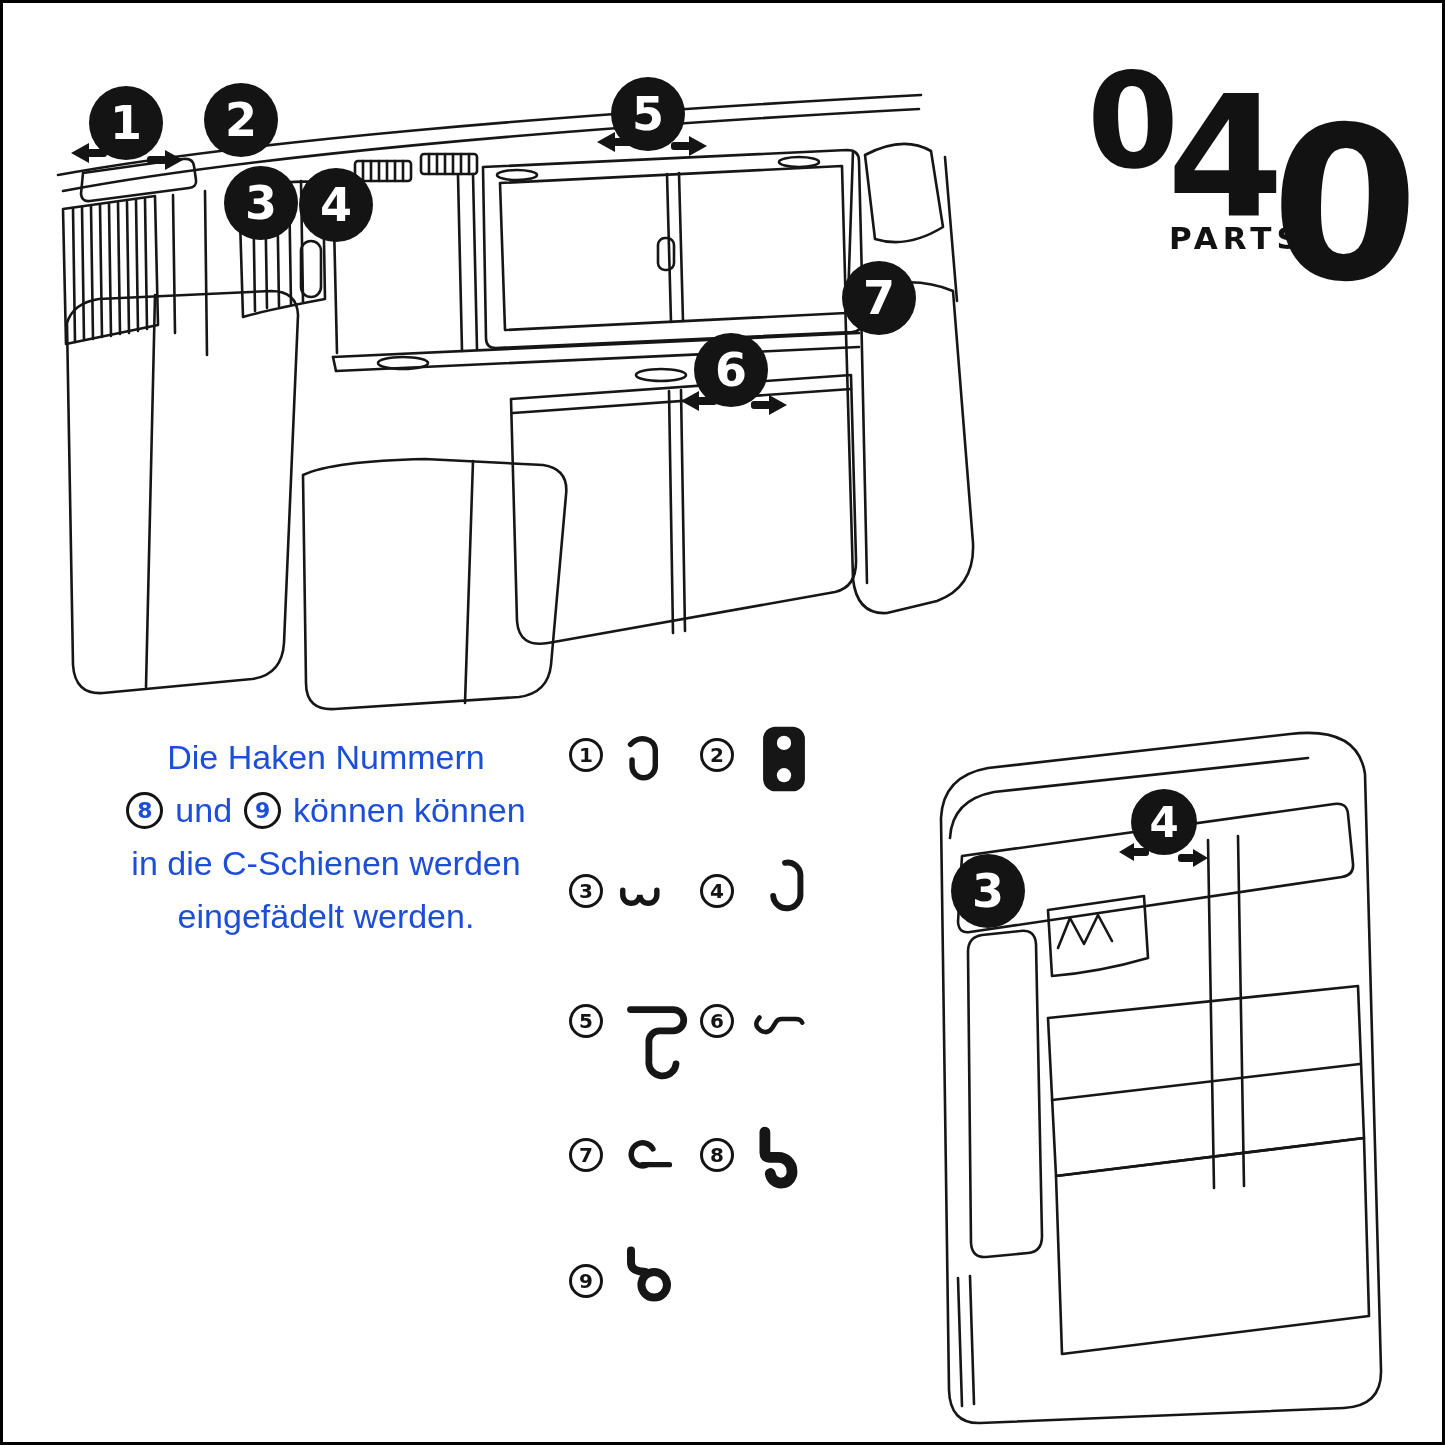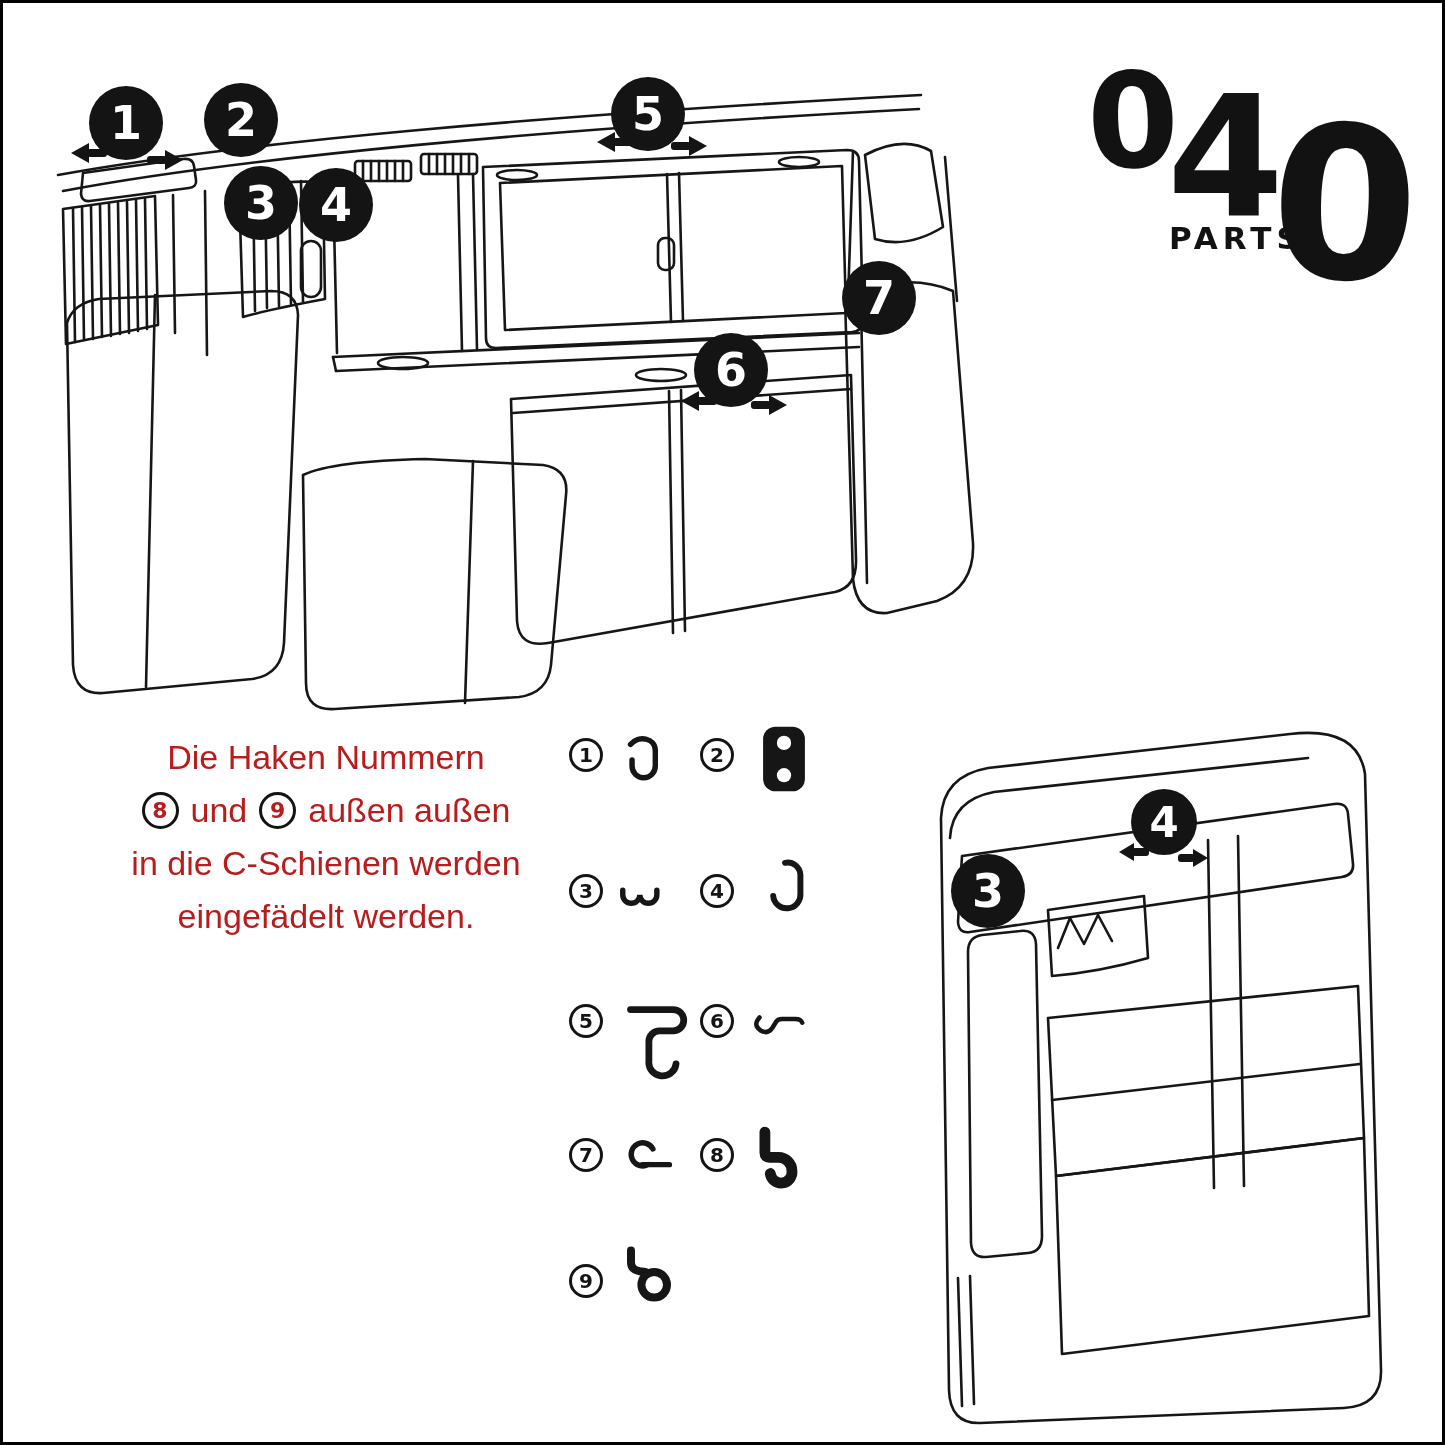--- a/index.html
+++ b/index.html
@@ -23,21 +23,21 @@
   .legend-item{position:absolute;display:flex;align-items:flex-start;gap:12px;}
   .lnum{
     width:34px;height:34px;border:3px solid #141414;border-radius:50%;
     display:flex;align-items:center;justify-content:center;
     font-size:20px;font-weight:700;color:#141414;box-sizing:border-box;flex:0 0 auto;
     font-family:"DejaVu Sans",sans-serif;
   }
   .glyph{flex:0 0 auto;line-height:0;}
 
   
-  .note{position:absolute;left:88px;top:728px;width:470px;text-align:center;color:#b91c1c;
+  .note{position:absolute;left:88px;top:728px;width:470px;text-align:center;color:#1d4ed8;
         font-size:34px;font-weight:500;}
   .note-line{line-height:53px;}
   .note-line2{display:flex;align-items:center;justify-content:center;gap:12px;line-height:53px;}
   .badge{
     display:inline-flex;width:37px;height:37px;border:3px solid #141414;border-radius:50%;
     align-items:center;justify-content:center;font-size:22px;font-weight:700;box-sizing:border-box;
     font-family:"DejaVu Sans",sans-serif;
   }
 
   
@@ -211,21 +211,21 @@
     <span class="l0b">0</span>
     <span class="lparts">PARTS</span>
   </div>
 
   <div class="note">
     <div class="note-line">Die Haken Nummern</div>
     <div class="note-line2">
       <span class="badge">8</span>
       <span>und</span>
       <span class="badge">9</span>
-      <span>außen außen</span>
+      <span>können können</span>
     </div>
     <div class="note-line">in die C-Schienen werden</div>
     <div class="note-line">eingefädelt werden.</div>
   </div>
 
   <div class="legend-item" style="left:566px;top:735px">
     <span class="lnum">1</span>
     <span class="glyph" style="margin-top:-6px">
       <svg width="62" height="62" viewBox="0 0 80 80">
           <path d="M20 16 C30 4 52 7 52 24 L52 44 A15 15 0 0 1 22 44 L22 36" stroke="#161616" stroke-width="7" fill="none" stroke-linecap="round"></path>

